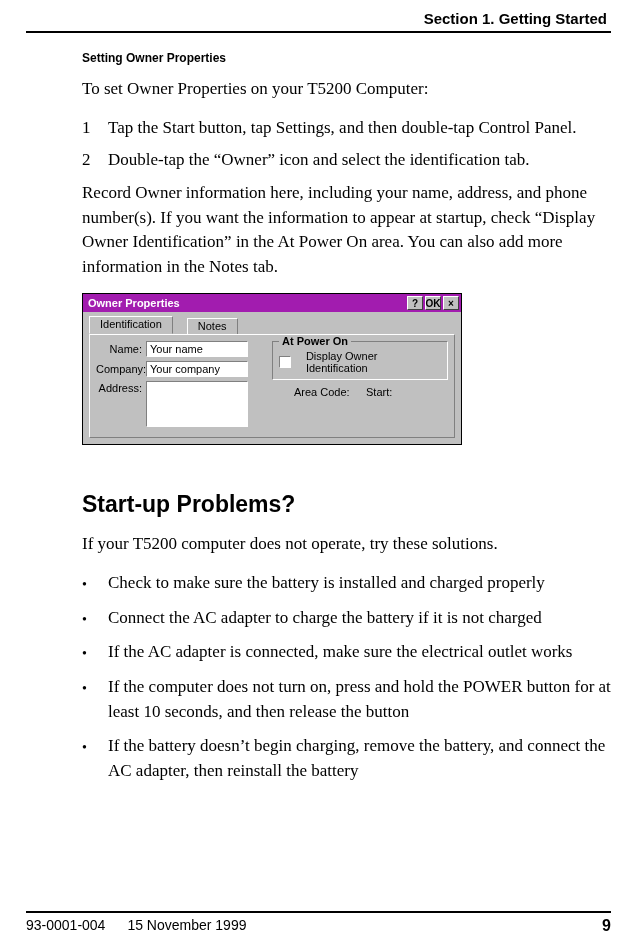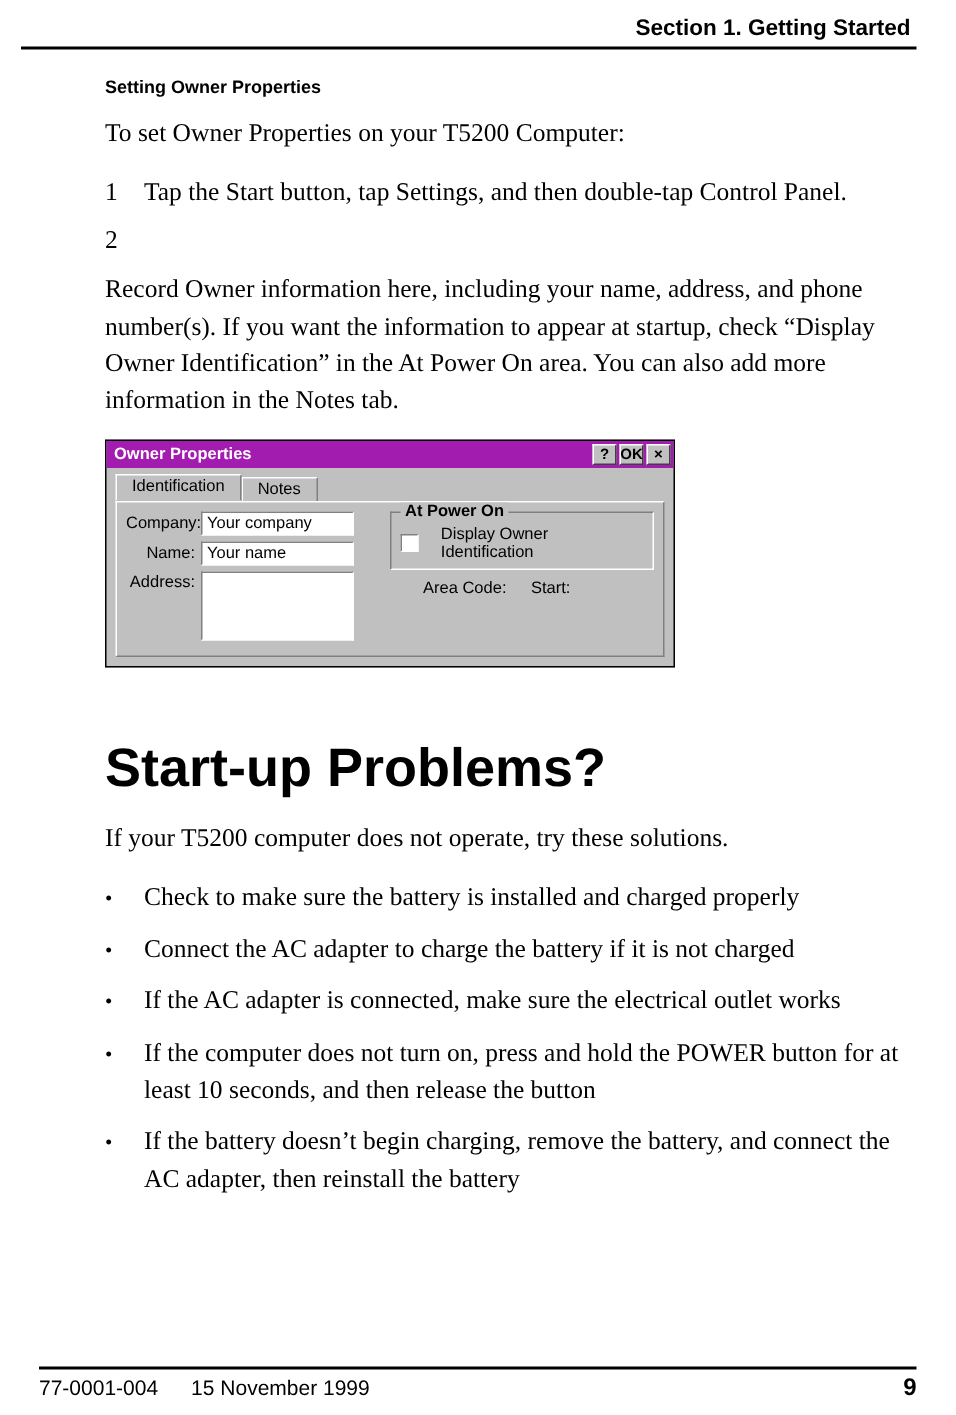--- a/index.html
+++ b/index.html
@@ -7,21 +7,21 @@
     margin: 0;
     padding: 0;
     background: #fff;
     font-family: "Times New Roman", Times, serif;
     color: #000;
   }
   .page {
     width: 637px;
     height: 943px;
     position: relative;
-    padding: 10px 26px 0 14px;
+    padding: 10px 26px 0 26px;
   }
   .header-line {
     font-family: Arial, Helvetica, sans-serif;
     font-weight: bold;
     font-size: 15px;
     text-align: right;
     padding-right: 4px;
     padding-bottom: 4px;
   }
   .hr-top {
@@ -34,21 +34,21 @@
   }
   .h2 {
     font-family: Arial, Helvetica, sans-serif;
     font-weight: bold;
     font-size: 12px;
     margin: 0 0 12px 0;
   }
   .h1 {
     font-family: Arial, Helvetica, sans-serif;
     font-weight: bold;
-    font-size: 36px;
+    font-size: 23px;
     margin: 46px 0 14px 0;
   }
   .body-text {
     font-size: 17px;
     line-height: 1.45;
     margin: 0 0 14px 0;
   }
   .num-list {
     padding-left: 0;
     margin: 0 0 6px 0;
@@ -109,21 +109,21 @@
     margin-left: 2px;
     display: flex;
     align-items: center;
     justify-content: center;
     font-size: 10px;
     font-weight: bold;
   }
   .tabstrip {
     display: flex;
     padding: 4px 6px 0 6px;
-    gap: 0;
+    gap: 14px;
   }
   .tab {
     height: 18px;
     padding: 1px 10px 0 10px;
     border-top: 1px solid #fff;
     border-left: 1px solid #fff;
     border-right: 1px solid #808080;
     background: #c0c0c0;
     font-size: 11px;
     position: relative;
@@ -287,45 +287,46 @@
     <div class="h2">Setting Owner Properties</div>
     <p class="body-text">To set Owner Properties on your T5200 Computer:</p>
 
     <div class="num-list">
       <div class="num-item">
         <span class="num">1</span>
         <span>Tap the Start button, tap Settings, and then double-tap Control Panel.</span>
       </div>
       <div class="num-item">
         <span class="num">2</span>
+        <span>Double-tap the “Owner” icon and select the identification tab.</span>
       </div>
     </div>
 
     <p class="body-text">Record Owner information here, including your name, address, and phone number(s).  If you want the information to appear at startup, check “Display Owner Identification” in the At Power On area.  You can also add more information in the Notes tab.</p>
 
     <div class="window">
       <div class="titlebar">
         <span class="title">Owner Properties</span>
         <div class="tb-btn">?</div>
         <div class="tb-btn">OK</div>
         <div class="tb-btn">×</div>
       </div>
       <div class="tabstrip">
         <div class="tab active">Identification</div>
         <div class="tab inactive">Notes</div>
       </div>
       <div class="panel">
         <div class="col-left">
           <div class="form-row">
+            <span class="lbl">Name:</span>
+            <div class="sunken-input">Your name</div>
+          </div>
+          <div class="form-row">
             <span class="lbl">Company:</span>
             <div class="sunken-input">Your company</div>
-          </div>
-          <div class="form-row">
-            <span class="lbl">Name:</span>
-            <div class="sunken-input">Your name</div>
           </div>
           <div class="form-row">
             <span class="lbl lbl-top">Address:</span>
             <div class="sunken-area"></div>
           </div>
         </div>
         <div class="col-right">
           <div class="groupbox">
             <span class="legend">At Power On</span>
             <div class="chk-row">
@@ -364,18 +365,18 @@
       <div class="bullet-item">
         <span class="dot">•</span>
         <span>If the battery doesn’t begin charging, remove the battery, and connect the AC adapter, then reinstall the battery</span>
       </div>
     </div>
   </div>
 
   <div class="footer">
     <hr class="hr-bot">
     <div class="footer-row">
-      <span class="footer-left">77-0001-004</span>
+      <span class="footer-left">93-0001-004</span>
       <span class="footer-mid">15 November 1999</span>
       <span class="footer-right">9</span>
     </div>
   </div>
 </div>
 
 </body></html>

